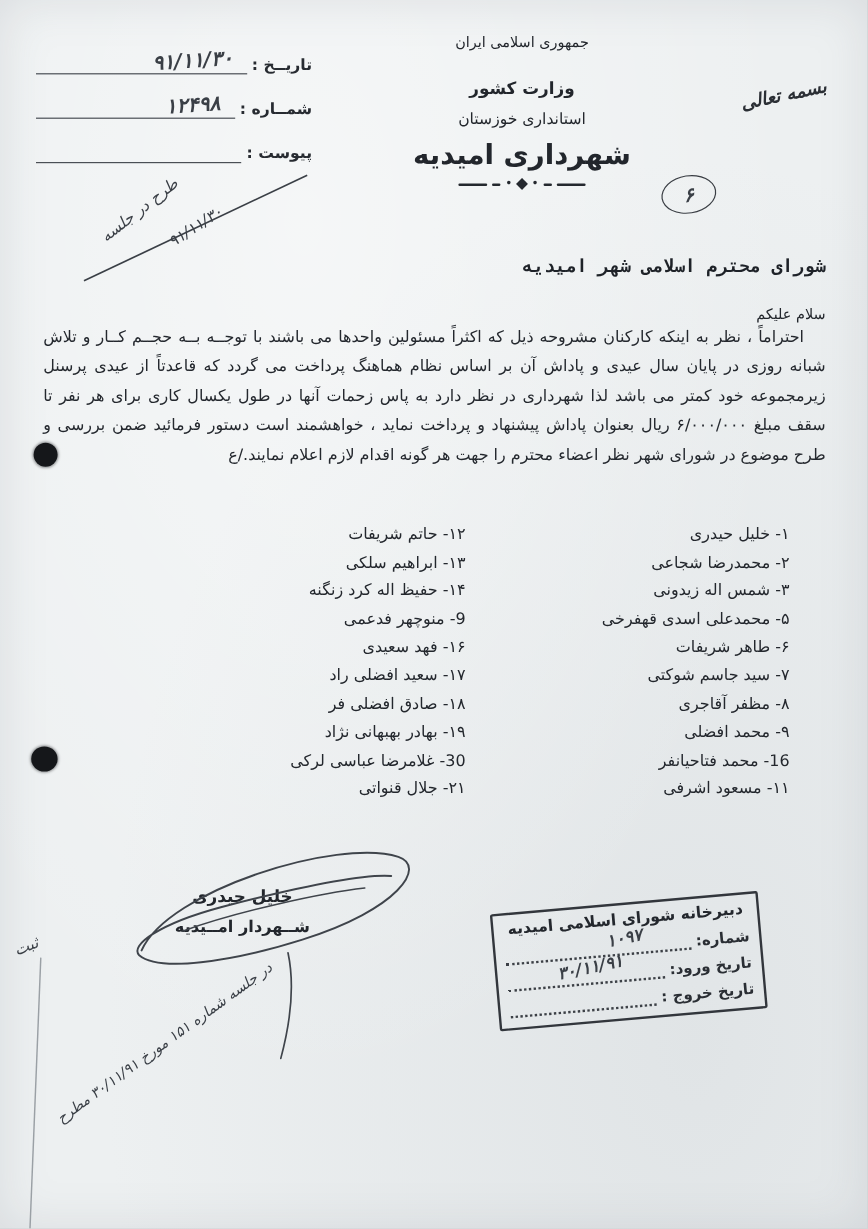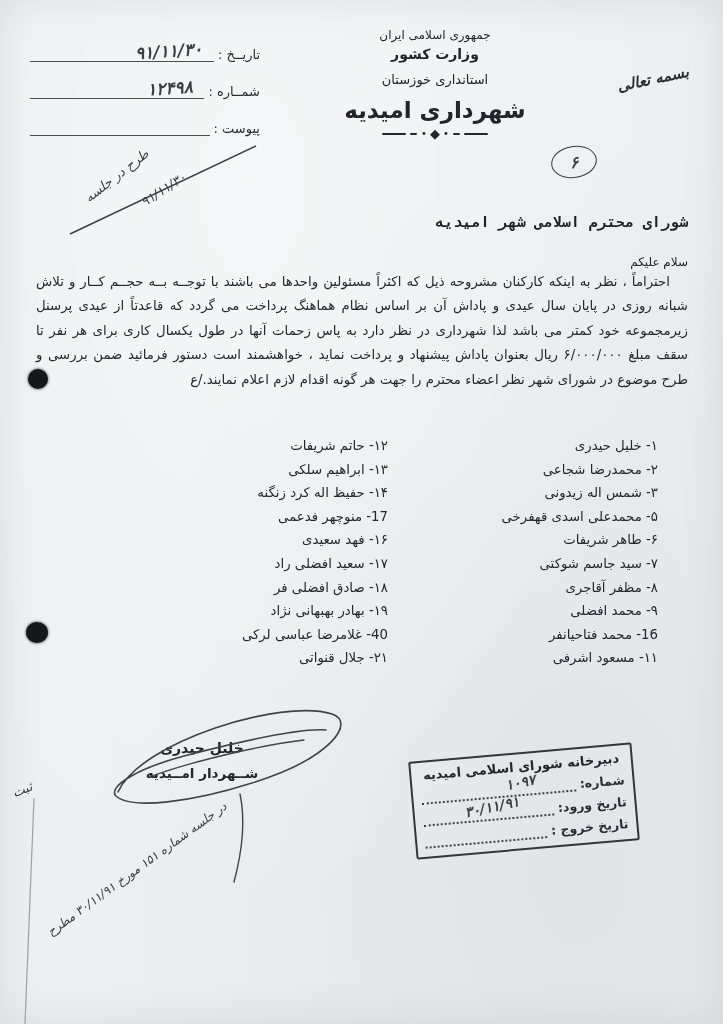--- a/index.html
+++ b/index.html
@@ -24,34 +24,34 @@
   .hole{position:absolute;background:#15171a;border-radius:50%;box-shadow:0 0 2px 1px rgba(20,22,25,.4);}
   .hole1{left:28px;top:369px;width:20px;height:20px;}
   .hole2{left:26px;top:622px;width:22px;height:21px;}
 
   
   .bismillah{left:598px;top:70px;width:110px;text-align:center;
     font-size:15px;font-weight:700;font-style:italic;transform:rotate(-12deg);color:#2b2f35;}
 
   
   .letterhead{left:330px;top:28px;width:210px;text-align:center;}
-  .lh-country{font-size:12px;margin-bottom:4px;}
+  .lh-country{font-size:12px;margin-bottom:24px;}
   .lh-ministry{font-size:14px;font-weight:700;margin-bottom:10px;}
   .lh-province{font-size:13px;margin-bottom:10px;}
   .lh-city{font-size:23px;font-weight:700;letter-spacing:0;}
   .ornament{display:flex;align-items:center;justify-content:center;gap:3px;margin-top:5px;color:#24282e;}
   .orn-line{height:2px;background:#24282e;width:24px;border-radius:1px;}
   .orn-tick{height:2px;background:#24282e;width:7px;margin:0 1px;border-radius:1px;}
   .orn-dot{font-size:10px;line-height:10px;}
   .orn-diamond{font-size:13px;line-height:12px;}
 
   
   .meta{left:30px;top:40px;width:230px;}
   .meta-row{display:flex;align-items:flex-end;margin-bottom:15px;height:22px;}
-  .meta-label{font-size:13px;font-weight:400;white-space:nowrap;color:#272b31;}
+  .meta-label{font-size:13px;font-weight:700;white-space:nowrap;color:#272b31;}
   .meta-line{flex:1;border-bottom:1.4px solid #4a4f55;margin-right:4px;position:relative;height:20px;}
   .meta-value{position:absolute;right:12px;bottom:0px;font-size:17px;font-weight:600;transform:rotate(-4deg);white-space:nowrap;}
 
   
   .circled-num{left:551px;top:146px;width:44px;height:30px;border:1.7px solid #3a3e44;
     border-radius:50%;transform:rotate(-9deg);display:flex;align-items:center;justify-content:center;}
   .circled-num span{font-size:16px;font-weight:600;}
 
   
   .top-note-word{left:78px;top:168px;font-size:13px;transform:rotate(-38deg);white-space:nowrap;}
@@ -160,26 +160,26 @@
     <li>۸- مظفر آقاجری</li>
     <li>۹- محمد افضلی</li>
     <li>16- محمد فتاحیانفر</li>
     <li>۱۱- مسعود اشرفی</li>
   </ul>
 
   <ul class="col col-left">
     <li>۱۲- حاتم شریفات</li>
     <li>۱۳- ابراهیم سلکی</li>
     <li>۱۴- حفیظ اله کرد زنگنه</li>
-    <li>17- منوچهر فدعمی</li>
+    <li>9- منوچهر فدعمی</li>
     <li>۱۶- فهد سعیدی</li>
     <li>۱۷- سعید افضلی راد</li>
     <li>۱۸- صادق افضلی فر</li>
     <li>۱۹- بهادر بهبهانی نژاد</li>
-    <li>40- غلامرضا عباسی لرکی</li>
+    <li>30- غلامرضا عباسی لرکی</li>
     <li>۲۱- جلال قنواتی</li>
   </ul>
 
   <div class="abs signature">
     <div class="sig-name">خلیل حیدری</div>
     <div class="sig-title">شــهردار امــیدیه</div>
   </div>
 
   <div class="abs stamp">
     <div class="stamp-title">دبیرخانه شورای اسلامی امیدیه</div>

